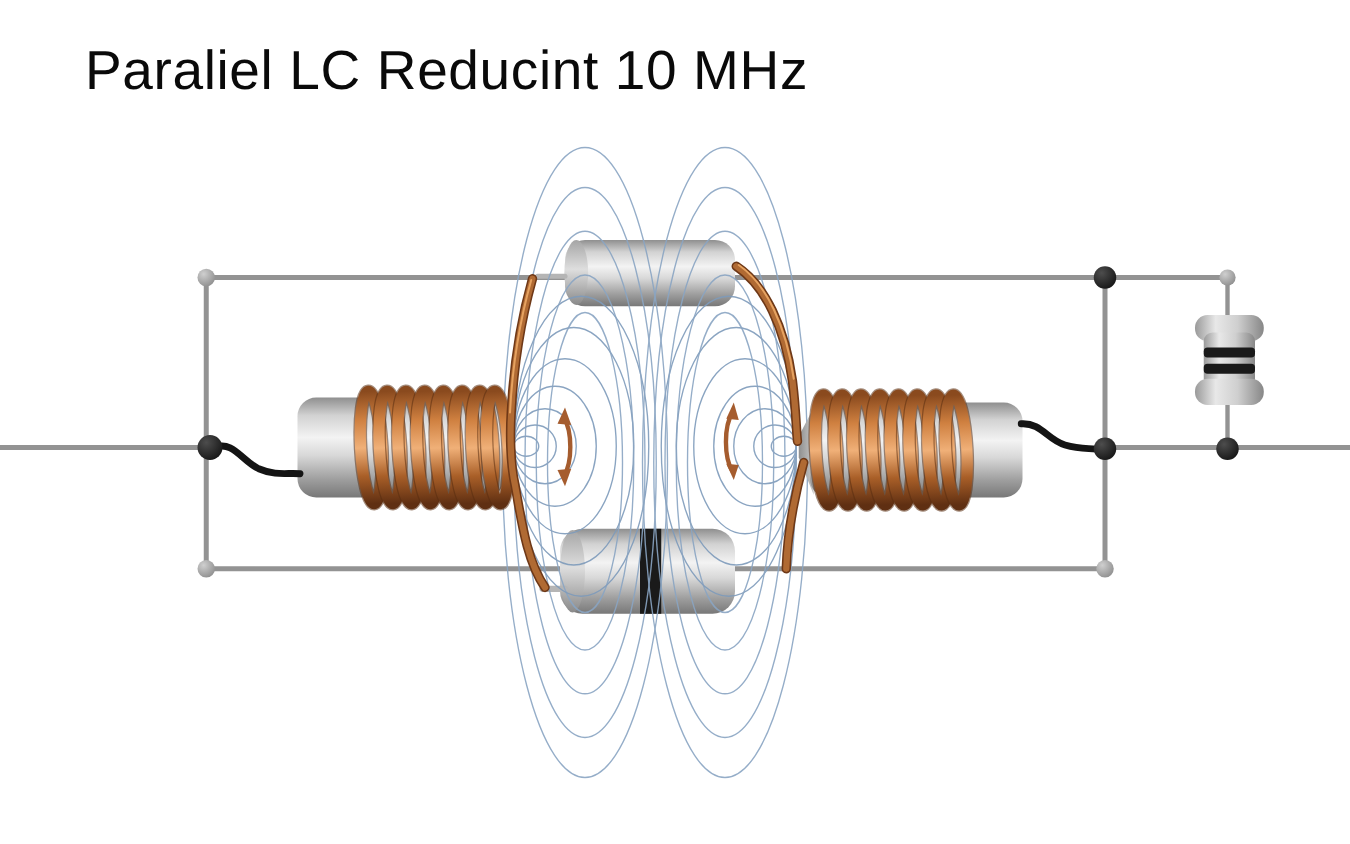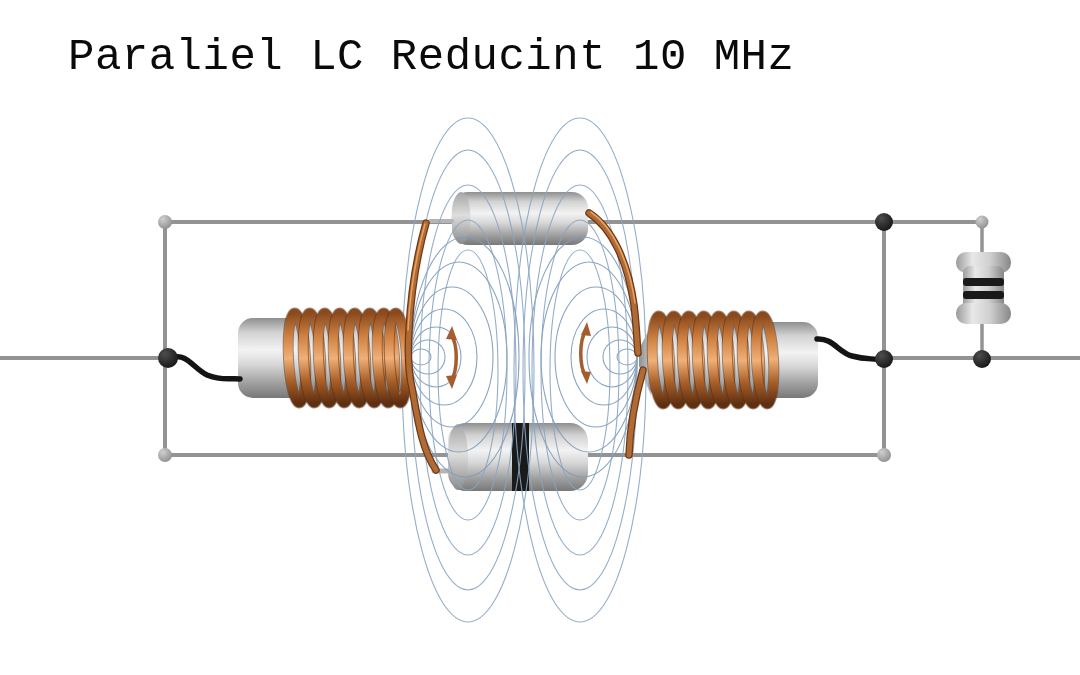--- a/index.html
+++ b/index.html
@@ -1,17 +1,17 @@
 <!DOCTYPE html>
 <html><head>
 <meta charset="utf-8">
 <style>
   html,body{margin:0;padding:0;background:#fff;}
   .stage{position:relative;width:1080px;height:675px;background:#ffffff;overflow:hidden;
-         font-family:Liberation Mono, monospace;}
+         font-family:Liberation Sans, sans-serif;}
   .title{position:absolute;left:68px;top:32px;font-size:44px;letter-spacing:.5px;
          color:#0a0a0a;white-space:nowrap;}
   svg{position:absolute;left:0;top:0;}
 </style>
 </head>
 <body>
 
 <div class="stage">
 
   <svg width="1080" height="675" viewBox="0 0 1080 675">

